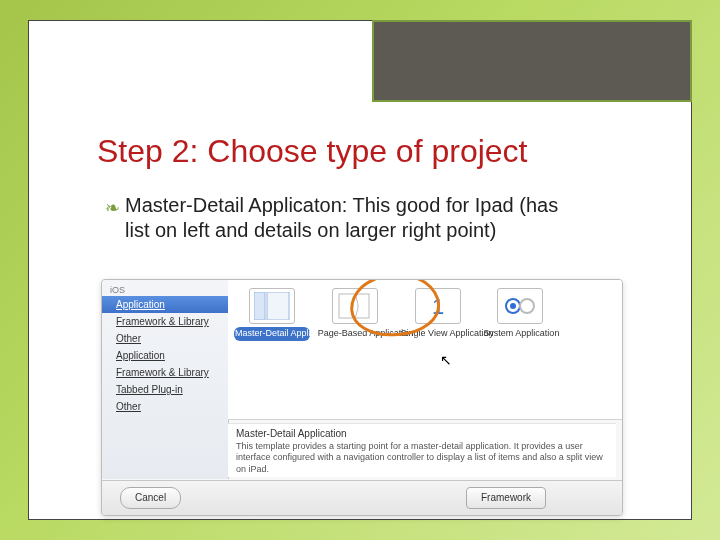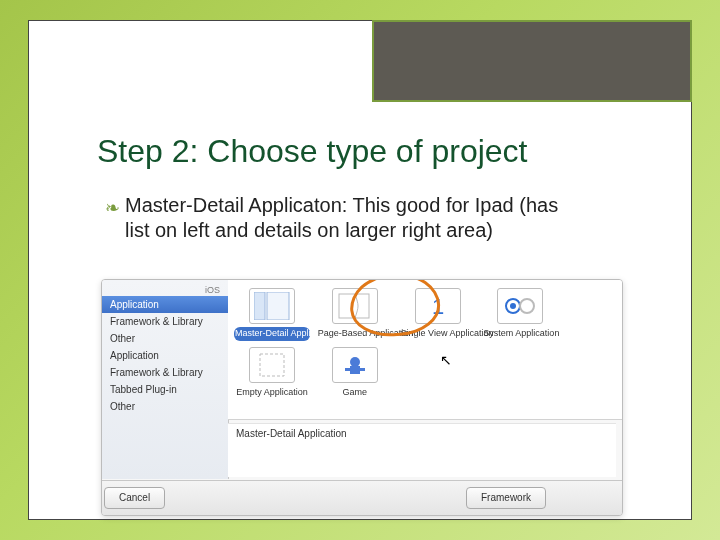--- a/index.html
+++ b/index.html
@@ -35,21 +35,21 @@
     height: 82px;
     background: #5d5a53;
     border: 2px solid #7a9c3e;
     box-sizing: border-box;
   }
   .title {
     position: absolute;
     left: 68px;
     top: 112px;
     font-size: 32px;
-    color: #14532d;
+    color: #b91c1c;
     font-weight: 400;
   }
   .body {
     position: absolute;
     left: 96px;
     top: 172px;
     right: 110px;
     font-size: 20px;
     color: #222;
     line-height: 1.25;
@@ -84,34 +84,34 @@
   }
   .dlg .sidebar {
     position: absolute;
     left: 0; top: 0; bottom: 36px;
     width: 126px;
     background: linear-gradient(#f3f5f8,#e7ebf1);
     border-right: 1px solid #c7c7c7;
     padding: 2px 0;
   }
   .dlg .sidebar .item {
-    padding: 3px 8px 3px 8px;
+    padding: 3px 8px 3px 14px;
     color: #333;
     cursor: pointer;
+    text-decoration: underline;
   }
   .dlg .sidebar .item.selected {
     background: linear-gradient(#5a8fe0,#3e71c8);
     color: #fff;
   }
   .dlg .sidebar .hdr {
     padding: 3px 8px 1px 8px;
     color: #7d7d7d;
     font-size: 9px;
     font-weight: normal;
-    text-align: right;
   }
   .dlg .gridarea {
     position: absolute;
     left: 126px; right: 0; top: 0; bottom: 95px;
     background: #fff;
     padding: 8px 0 0 4px;
     border-bottom: 1px solid #d2d2d2;
   }
   .dlg .row {
     white-space: nowrap;
@@ -192,42 +192,42 @@
     top: 6px;
     height: 20px;
     line-height: 20px;
     padding: 0 14px;
     font-size: 10px;
     background: linear-gradient(#fdfdfd,#e6e6e6);
     border: 1px solid #aaa;
     border-radius: 4px;
     cursor: pointer;
   }
-  .dlg .footer .cancel { left: 2px; }
+  .dlg .footer .cancel { left: 18px; border-radius: 10px; }
   .dlg .footer .prev   { right: 76px; }
   .dlg .footer .next   {
     right: 10px;
     background: linear-gradient(#cfe3ff,#7fb0f3);
     border-color: #5b88cc;
     color: #1a3a72;
     margin-top: 28px;
   }
 </style>
 </head>
 <body>
 
 <div class="slide">
   <div class="inner">
     <div class="topbox"></div>
 
     <div class="title">Step 2: Choose type of project</div>
 
     <div class="body">
       <span class="bullet">❧</span>
-      <span>Master-Detail Applicaton: This good for Ipad (has list on left and details on larger right area)</span>
+      <span>Master-Detail Applicaton: This good for Ipad (has list on left and details on larger right point)</span>
     </div>
 
     <div class="shot">
       <div class="dlg">
 
         <div class="sidebar">
           <div class="hdr">iOS</div>
           <div class="item selected">Application</div>
           <div class="item">Framework &amp; Library</div>
           <div class="item">Other</div>
@@ -269,47 +269,27 @@
               <div class="ico">
                 <svg width="36" height="28">
                     <circle cx="11" cy="14" r="7" fill="#fff" stroke="#2f6fd4" stroke-width="2"></circle>
                     <circle cx="25" cy="14" r="7" fill="#fff" stroke="#bbb" stroke-width="2"></circle>
                     <circle cx="11" cy="14" r="3" fill="#2f6fd4"></circle>
                   </svg>
               </div>
               <span class="lbl">System Application</span>
             </div>
           </div>
-          <div class="row">
-            <div class="tmpl">
-              <div class="ico">
-                <svg width="36" height="28">
-                    <rect x="6" y="3" width="24" height="22" fill="#fff" stroke="#bbb" stroke-dasharray="3,2"></rect>
-                  </svg>
-              </div>
-              <span class="lbl">Empty Application</span>
-            </div>
-            <div class="tmpl">
-              <div class="ico">
-                <svg width="36" height="28">
-                    <circle cx="18" cy="11" r="5" fill="#4b7bd8"></circle>
-                    <rect x="13" y="15" width="10" height="8" fill="#4b7bd8"></rect>
-                    <rect x="8" y="17" width="5" height="3" fill="#4b7bd8"></rect>
-                    <rect x="23" y="17" width="5" height="3" fill="#4b7bd8"></rect>
-                  </svg>
-              </div>
-              <span class="lbl">Game</span>
-            </div>
-          </div>
           <div class="circle-mark"></div>
           <div class="cursor">↖</div>
         </div>
 
         <div class="desc">
           <div class="dtitle">Master-Detail Application</div>
+          <div class="dbody">This template provides a starting point for a master-detail application. It provides a user interface configured with a navigation controller to display a list of items and also a split view on iPad.</div>
         </div>
 
         <div class="footer">
           <div class="btn cancel">Cancel</div>
           <div class="btn prev">Framework</div>
           <div class="btn next">Next</div>
         </div>
 
       </div>
     </div>

